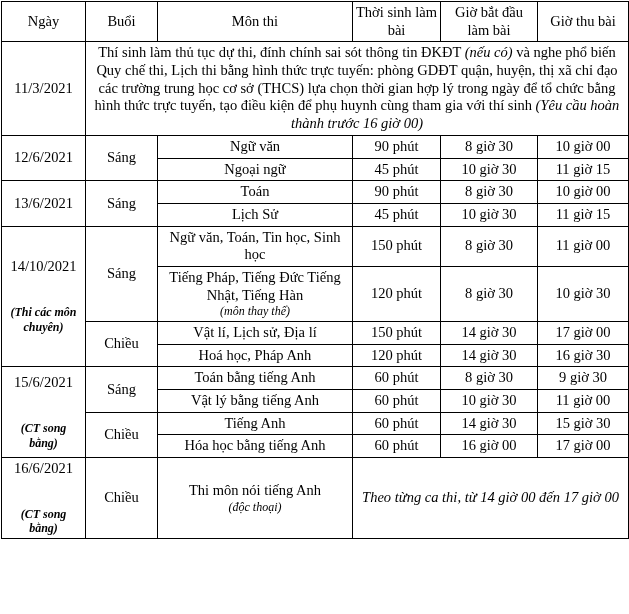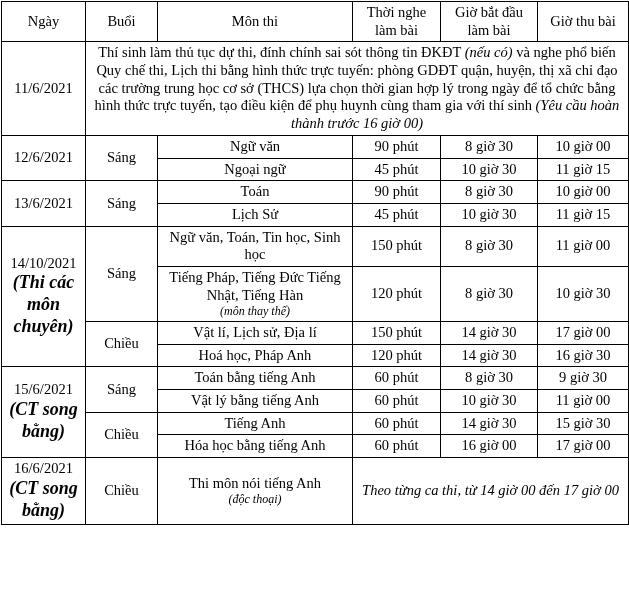--- a/index.html
+++ b/index.html
@@ -49,22 +49,23 @@
   .col-end { width: 91px; }
 
   .date-cell {
     font-weight: bold;
     font-size: 14.5px;
     line-height: 1.3;
   }
   .date-cell .note {
     font-weight: bold;
     font-style: italic;
-    font-size: 18px;
+    font-size: 12px;
     display: block;
+    margin-top: 29px;
   }
   .intro-cell {
     text-align: justify;
     text-justify: inter-word;
     font-size: 15px;
     line-height: 1.32;
     padding: 4px 6px 4px 6px;
   }
   .intro-cell i { }
   .subject-cell {
@@ -93,29 +94,29 @@
       <col class="col-subject">
       <col class="col-duration">
       <col class="col-start">
       <col class="col-end">
     </colgroup>
     <thead>
       <tr>
         <th>Ngày</th>
         <th>Buổi</th>
         <th>Môn thi</th>
-        <th>Thời nghe làm bài</th>
+        <th>Thời sinh làm bài</th>
         <th>Giờ bắt đầu làm bài</th>
         <th>Giờ thu bài</th>
       </tr>
     </thead>
     <tbody>
 
       <tr>
-        <td class="date-cell">11/6/2021</td>
+        <td class="date-cell">11/3/2021</td>
         <td class="intro-cell" colspan="5"><span>Thí sinh làm thủ tục dự thi, đính chính sai sót thông tin ĐKĐT <i>(nếu có)</i> và nghe phổ biến Quy chế thi, Lịch thi bằng hình thức trực tuyến: phòng GDĐT quận, huyện, thị xã chỉ đạo các trường trung học cơ sở (THCS) lựa chọn thời gian hợp lý trong ngày để tổ chức bằng hình thức trực tuyến, tạo điều kiện để phụ huynh cùng tham gia với thí sinh <i>(Yêu cầu hoàn thành trước 16 giờ 00)</i></span></td>
       </tr>
 
       <tr>
         <td class="date-cell" rowspan="2">12/6/2021</td>
         <td rowspan="2">Sáng</td>
         <td class="subject-cell">Ngữ văn</td>
         <td>90 phút</td>
         <td>8 giờ 30</td>
         <td>10 giờ 00</td>

